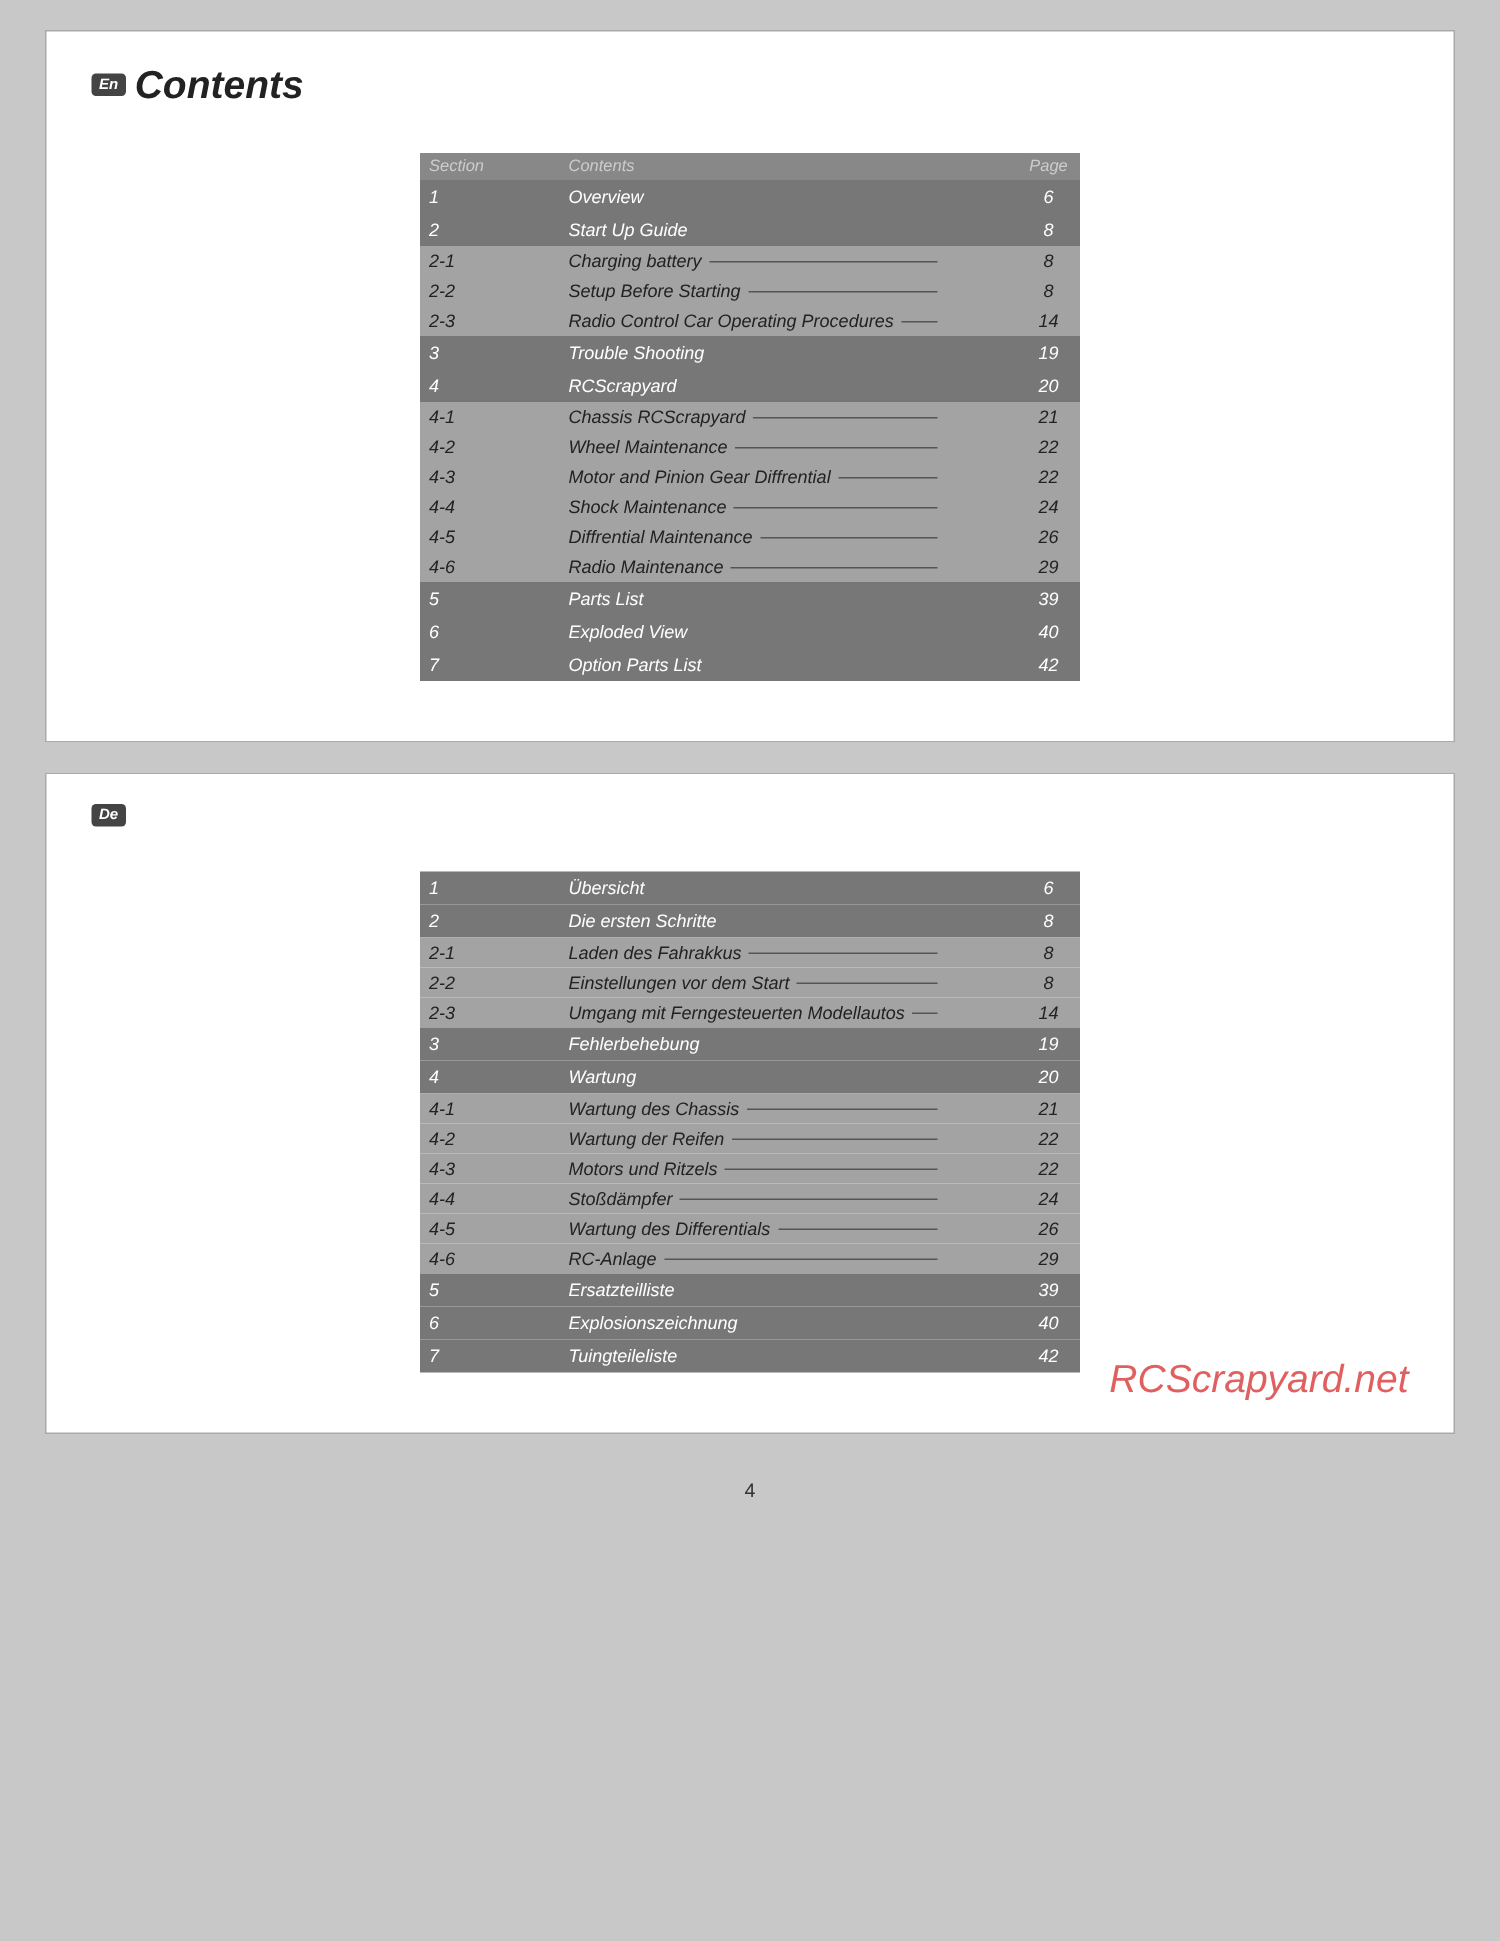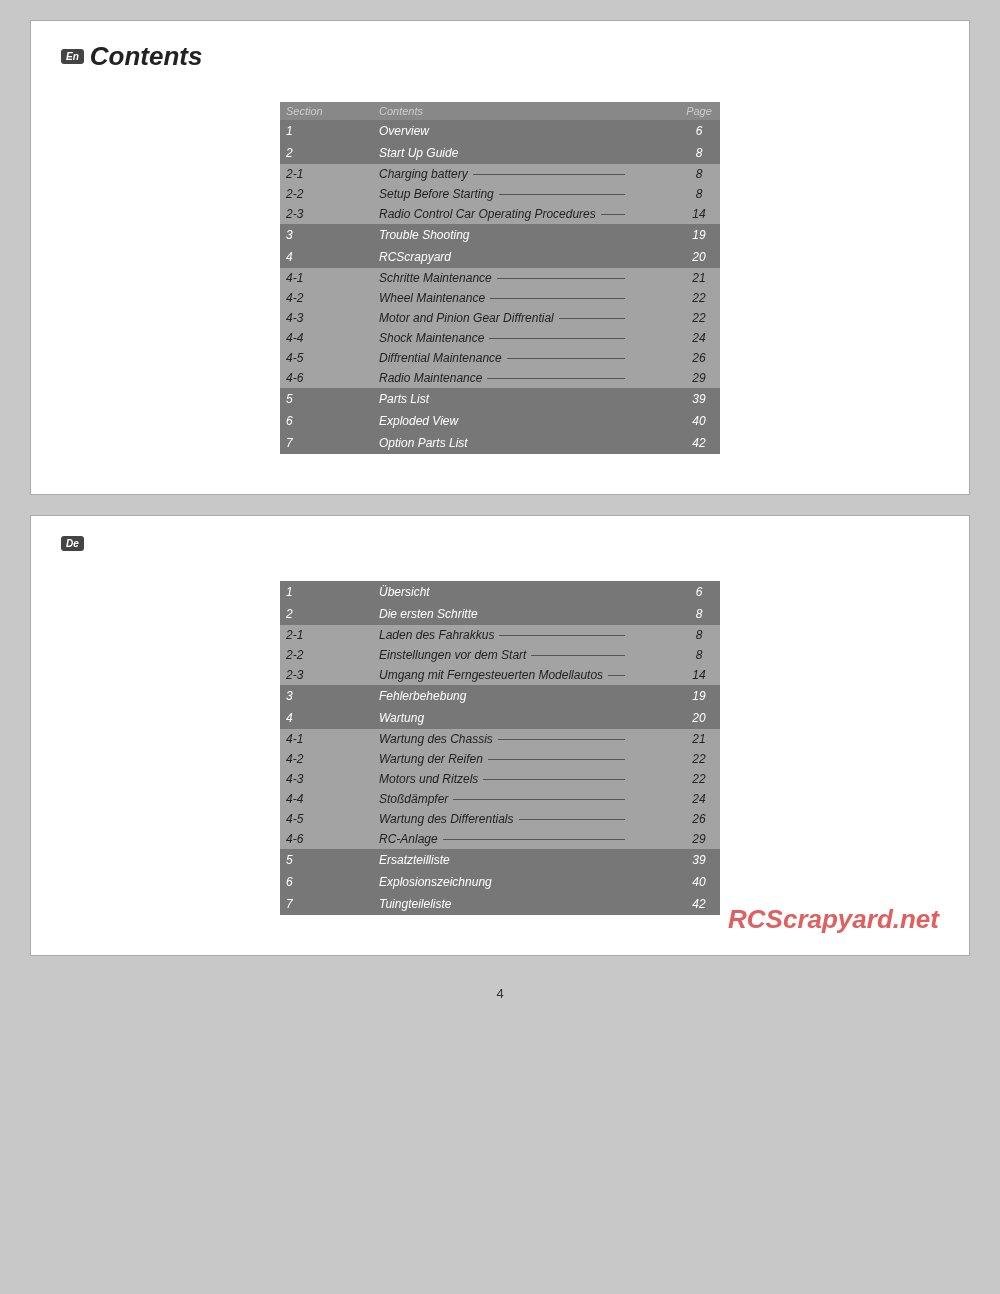--- a/index.html
+++ b/index.html
@@ -173,21 +173,21 @@
       <div class="col-section">4</div>
       <div class="col-content">
         <span>RCScrapyard</span>
         <div class="no-line"></div>
       </div>
       <div class="col-page">20</div>
     </div>
       <div class="toc-row light">
       <div class="col-section">4-1</div>
       <div class="col-content">
-        <span>Schritte Maintenance</span>
+        <span>Chassis RCScrapyard</span>
         <div class="line-filler"></div>
       </div>
       <div class="col-page">21</div>
     </div>
       <div class="toc-row light">
       <div class="col-section">4-2</div>
       <div class="col-content">
         <span>Wheel Maintenance</span>
         <div class="line-filler"></div>
       </div>
@@ -381,16 +381,16 @@
       <div class="toc-row dark">
       <div class="col-section">7</div>
       <div class="col-content">
         <span>Tuingteileliste</span>
         <div class="no-line"></div>
       </div>
       <div class="col-page">42</div>
     </div>
     </div>
 
-  <div style="position:absolute; bottom:20px; right:30px; color:#e06060; font-size:26px; font-weight:bold; font-style:italic;text-align:right;">RCScrapyard.net</div>
+  <div style="position:absolute; bottom:20px; right:30px; color:#e06060; font-size:26px; font-weight:normal; font-style:italic;text-align:right;">RCScrapyard.net</div>
 </div>
 
 <div class="page-number-bottom">4</div>
 
 </body></html>

